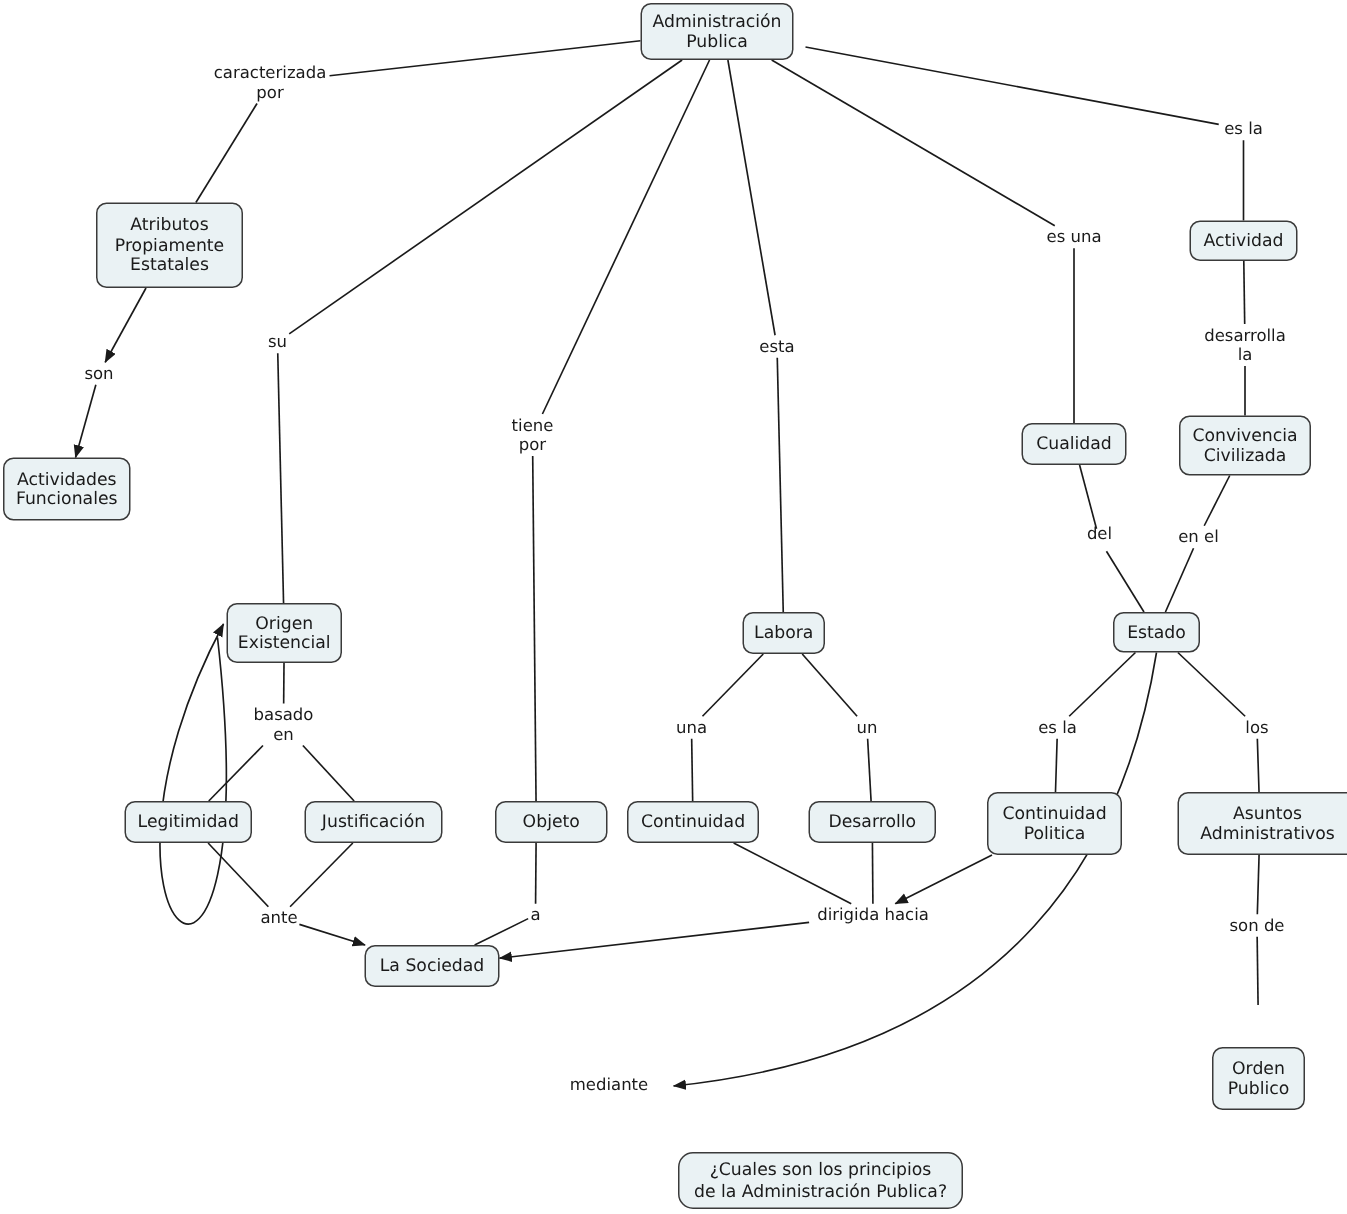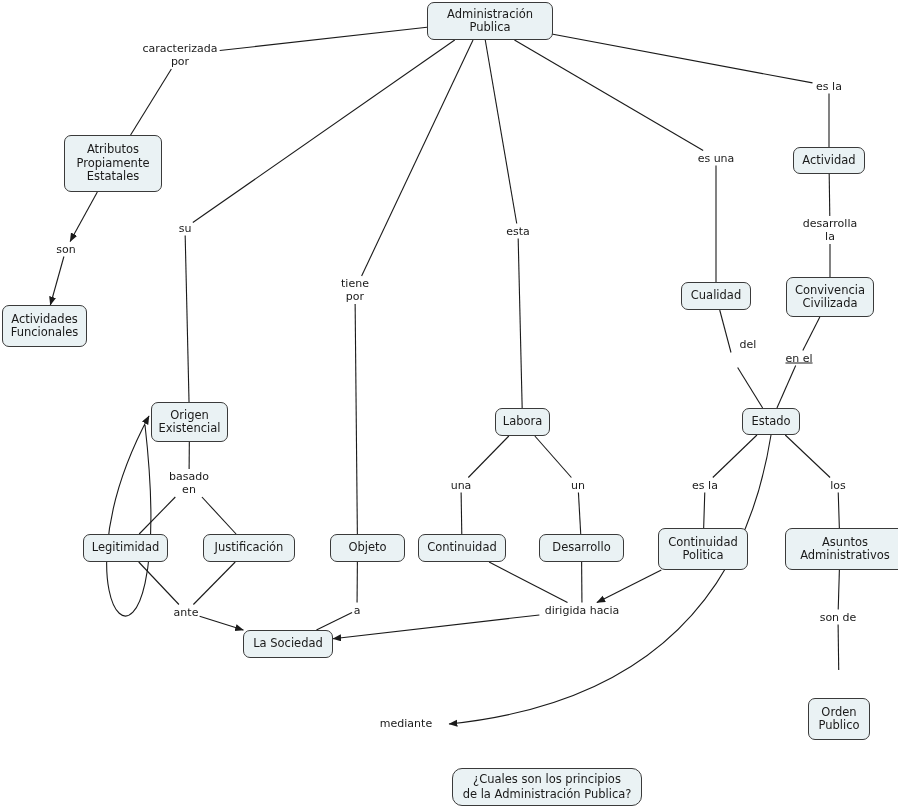--- a/index.html
+++ b/index.html
@@ -120,36 +120,36 @@
 por</div>
       <div class="linklabel" style="left: 185px; top: 228px;">su</div>
       <div class="linklabel" style="left: 66px; top: 249px;">son</div>
       <div class="linklabel" style="left: 355px; top: 290px;">tiene
 por</div>
       <div class="linklabel" style="left: 518px; top: 231px;">esta</div>
       <div class="linklabel" style="left: 716px; top: 158px;">es una</div>
       <div class="linklabel" style="left: 829px; top: 86px;">es la</div>
       <div class="linklabel" style="left: 830px; top: 230px;">desarrolla
 la</div>
-      <div class="linklabel" style="left: 733px; top: 344px; margin-left: 15px;">del</div>
-      <div class="linklabel" style="left: 799px; top: 358px; text-decoration: underline;">en el</div>
+      <div class="linklabel" style="left: 733px; top: 356px;">del</div>
+      <div class="linklabel" style="left: 799px; top: 358px;">en el</div>
       <div class="linklabel" style="left: 189px; top: 483px;">basado
 en</div>
       <div class="linklabel" style="left: 461px; top: 485px;">una</div>
       <div class="linklabel" style="left: 578px; top: 485px;">un</div>
       <div class="linklabel" style="left: 705px; top: 485px;">es la</div>
       <div class="linklabel" style="left: 838px; top: 485px;">los</div>
       <div class="linklabel" style="left: 186px; top: 612px;">ante</div>
       <div class="linklabel" style="left: 357px; top: 610px;">a</div>
       <div class="linklabel" style="left: 582px; top: 610px;">dirigida hacia</div>
       <div class="linklabel" style="left: 838px; top: 617px;">son de</div>
       <div class="linklabel" style="left: 406px; top: 723px;">mediante</div>
     </div>
   <div id="node-layer">
-      <div class="node" style="left: 427px; top: 2px; width: 126px; height: 38px;">Administración
+      <div class="node" style="left: 427px; top: 2px; width: 102px; height: 38px;">Administración
 Publica</div>
       <div class="node" style="left: 64px; top: 135px; width: 98px; height: 57px;">Atributos
 Propiamente
 Estatales</div>
       <div class="node" style="left: 2px; top: 305px; width: 85px; height: 42px;">Actividades
 Funcionales</div>
       <div class="node" style="left: 151px; top: 402px; width: 77px; height: 40px;">Origen
 Existencial</div>
       <div class="node" style="left: 83px; top: 534px; width: 85px; height: 28px;">Legitimidad</div>
       <div class="node" style="left: 203px; top: 534px; width: 92px; height: 28px;">Justificación</div>

